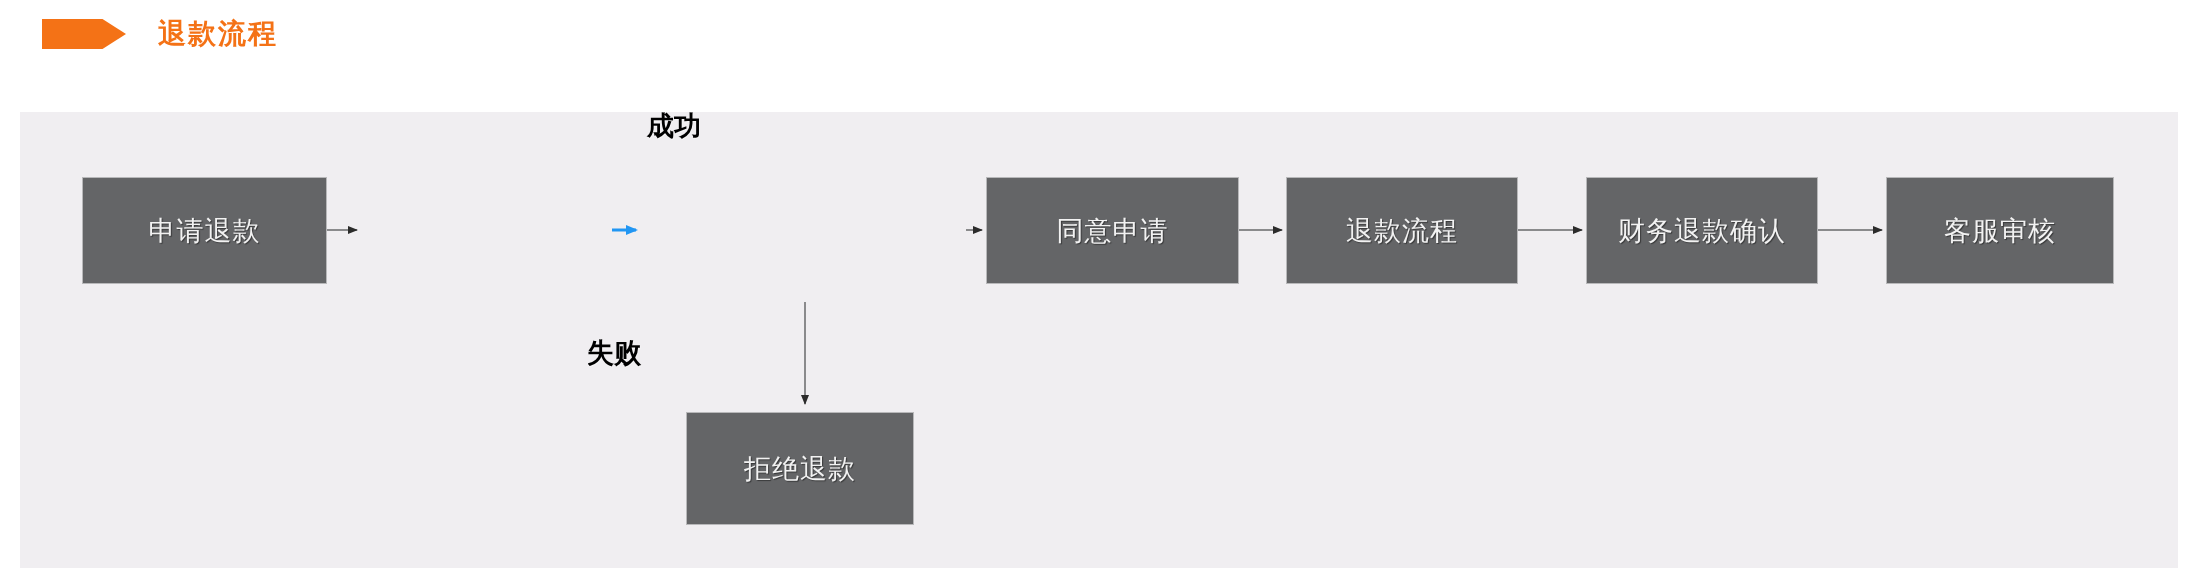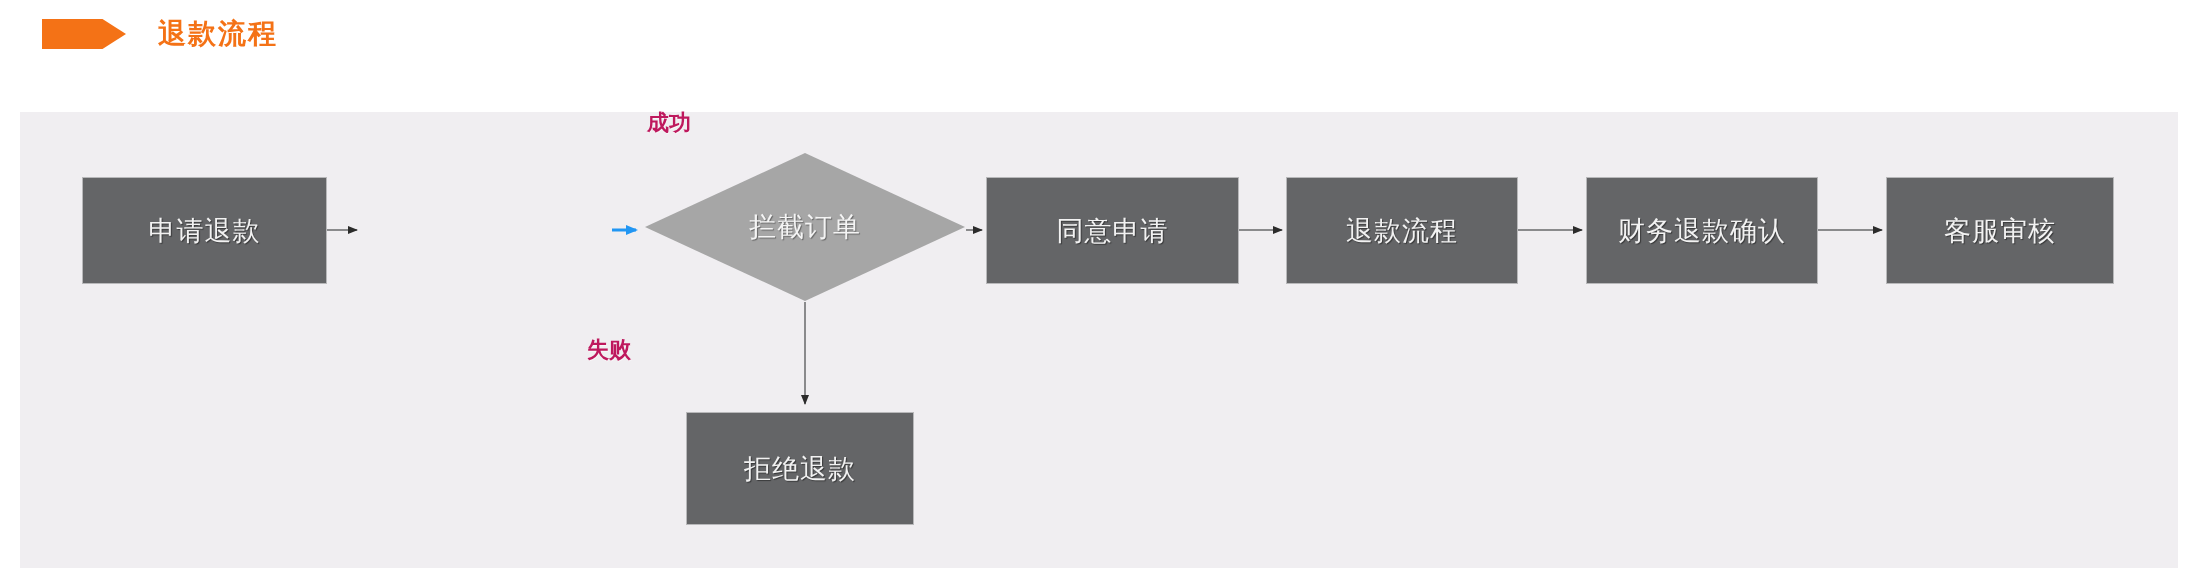--- a/index.html
+++ b/index.html
@@ -107,22 +107,22 @@
     color: #f4f4f4;
     font-size: 27px;
     letter-spacing: 1px;
     text-shadow: 1px 1px 1px rgba(0,0,0,0.38);
     white-space: nowrap;
   }
 
   
   .edge-label {
     position: absolute;
-    font-size: 22px;
-    color: #be185d;
+    font-size: 27px;
+    color: #000000;
     font-weight: bold;
     white-space: nowrap;
     text-shadow: 0.5px 0.5px 0 rgba(255,255,255,0.5);
   }
 </style>
 </head>
 <body>
 
 <div id="header">
   <div id="title-marker"></div>
@@ -173,24 +173,20 @@
     <g>
       <line x1="1798" y1="118" x2="1862" y2="118" stroke="#8a8a8c" stroke-width="2" marker-end="url(#arrow-gray)"></line>
     </g>
   </svg>
 
   <div class="node" id="node-apply" style="left:62px; top:65px; width:245px; height:107px;">
     <span>申请退款</span>
   </div>
 
 
-  <div id="node-decision">
-    <div class="diamond-shape"></div>
-    <div class="diamond-label">拦截订单</div>
-  </div>
 
   <div class="node" id="node-approve" style="left:966px; top:65px; width:253px; height:107px;">
     <span>同意申请</span>
   </div>
 
   <div class="node" id="node-generate" style="left:1266px; top:65px; width:232px; height:107px;">
     <span>退款流程</span>
   </div>
 
   <div class="node" id="node-finance" style="left:1566px; top:65px; width:232px; height:107px;">

